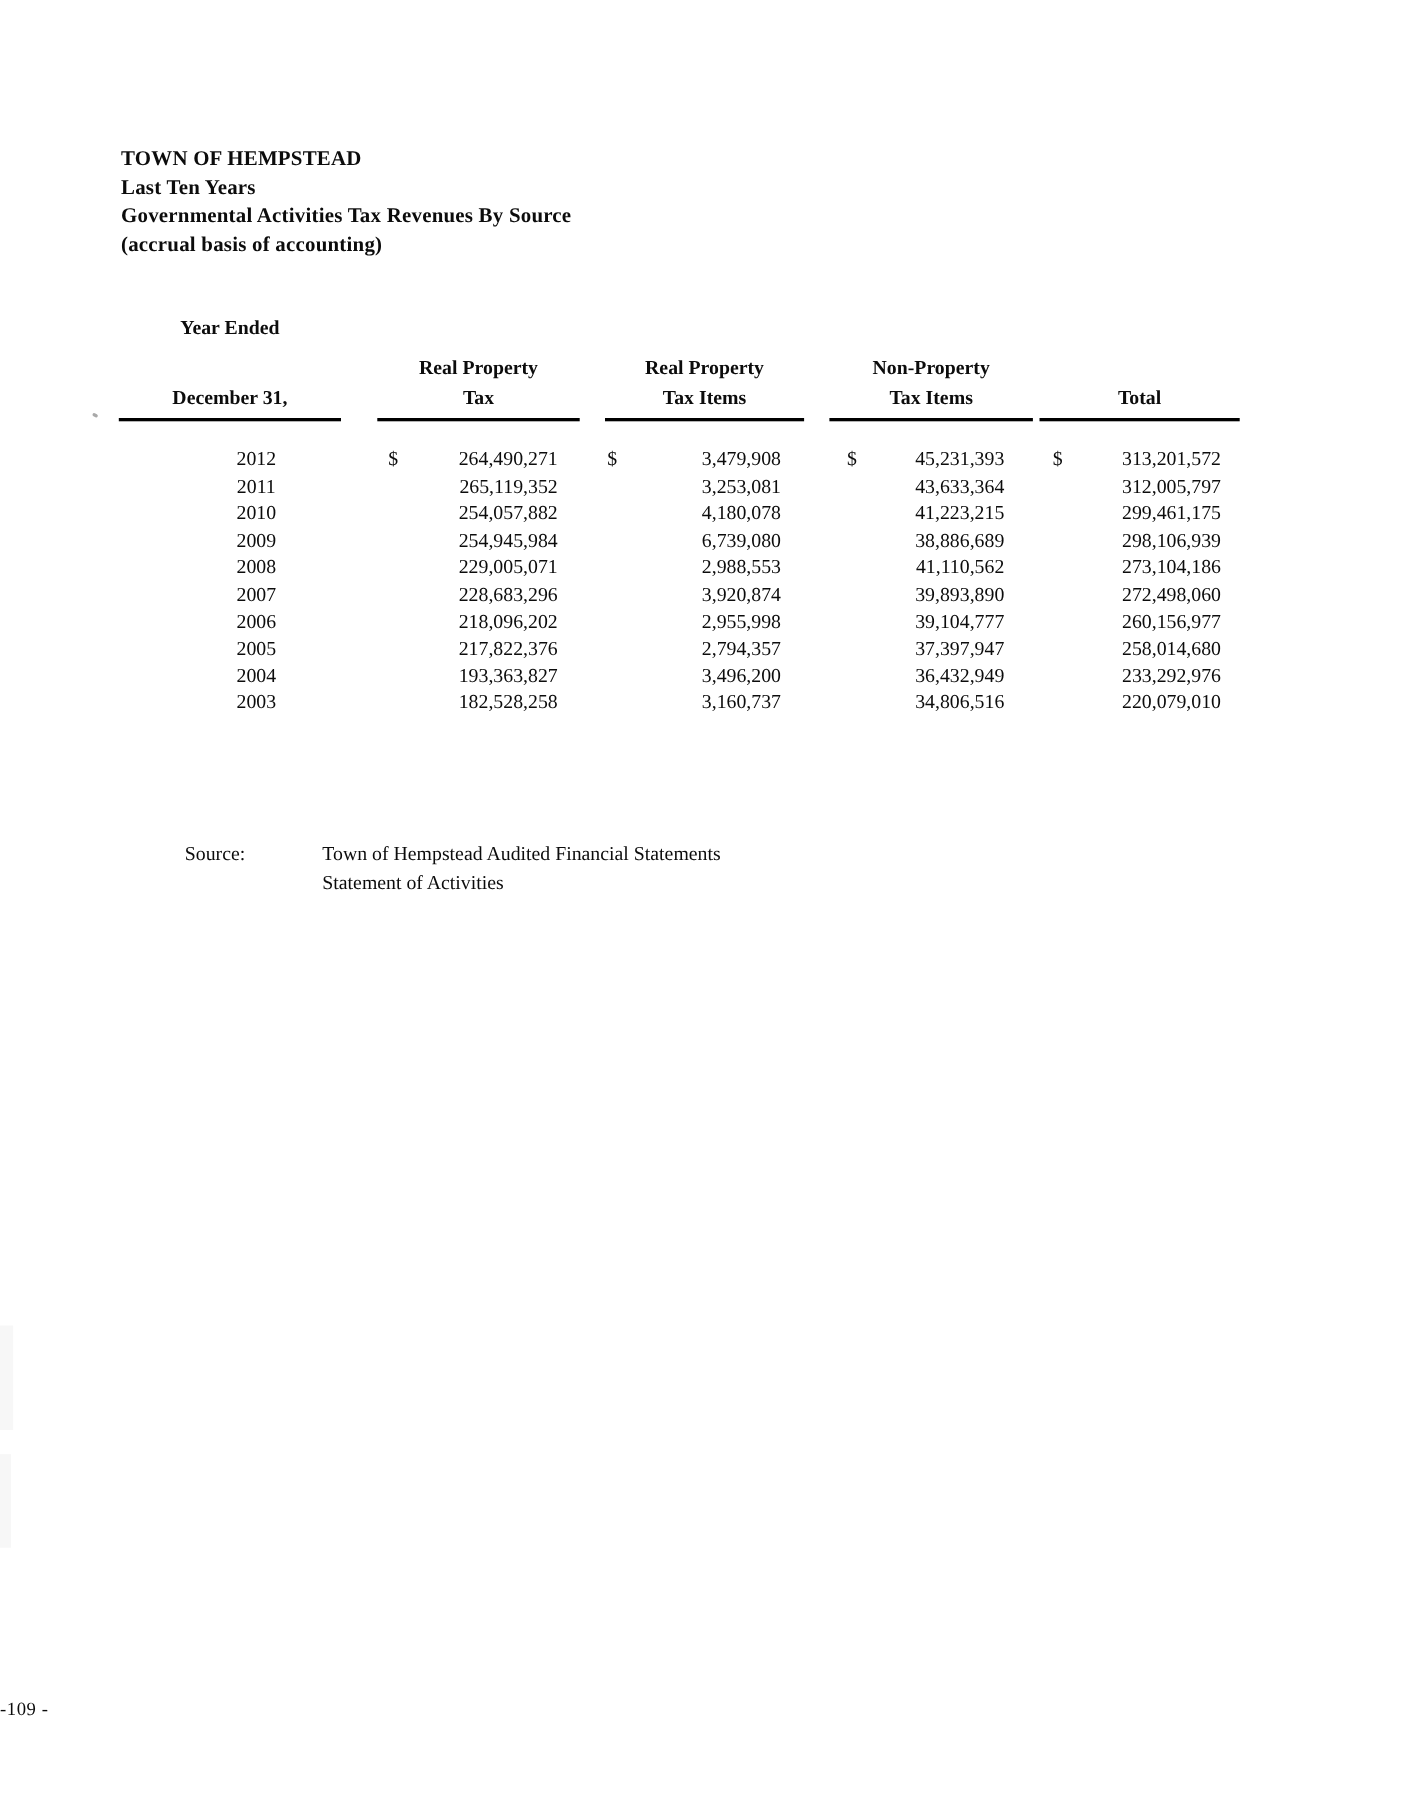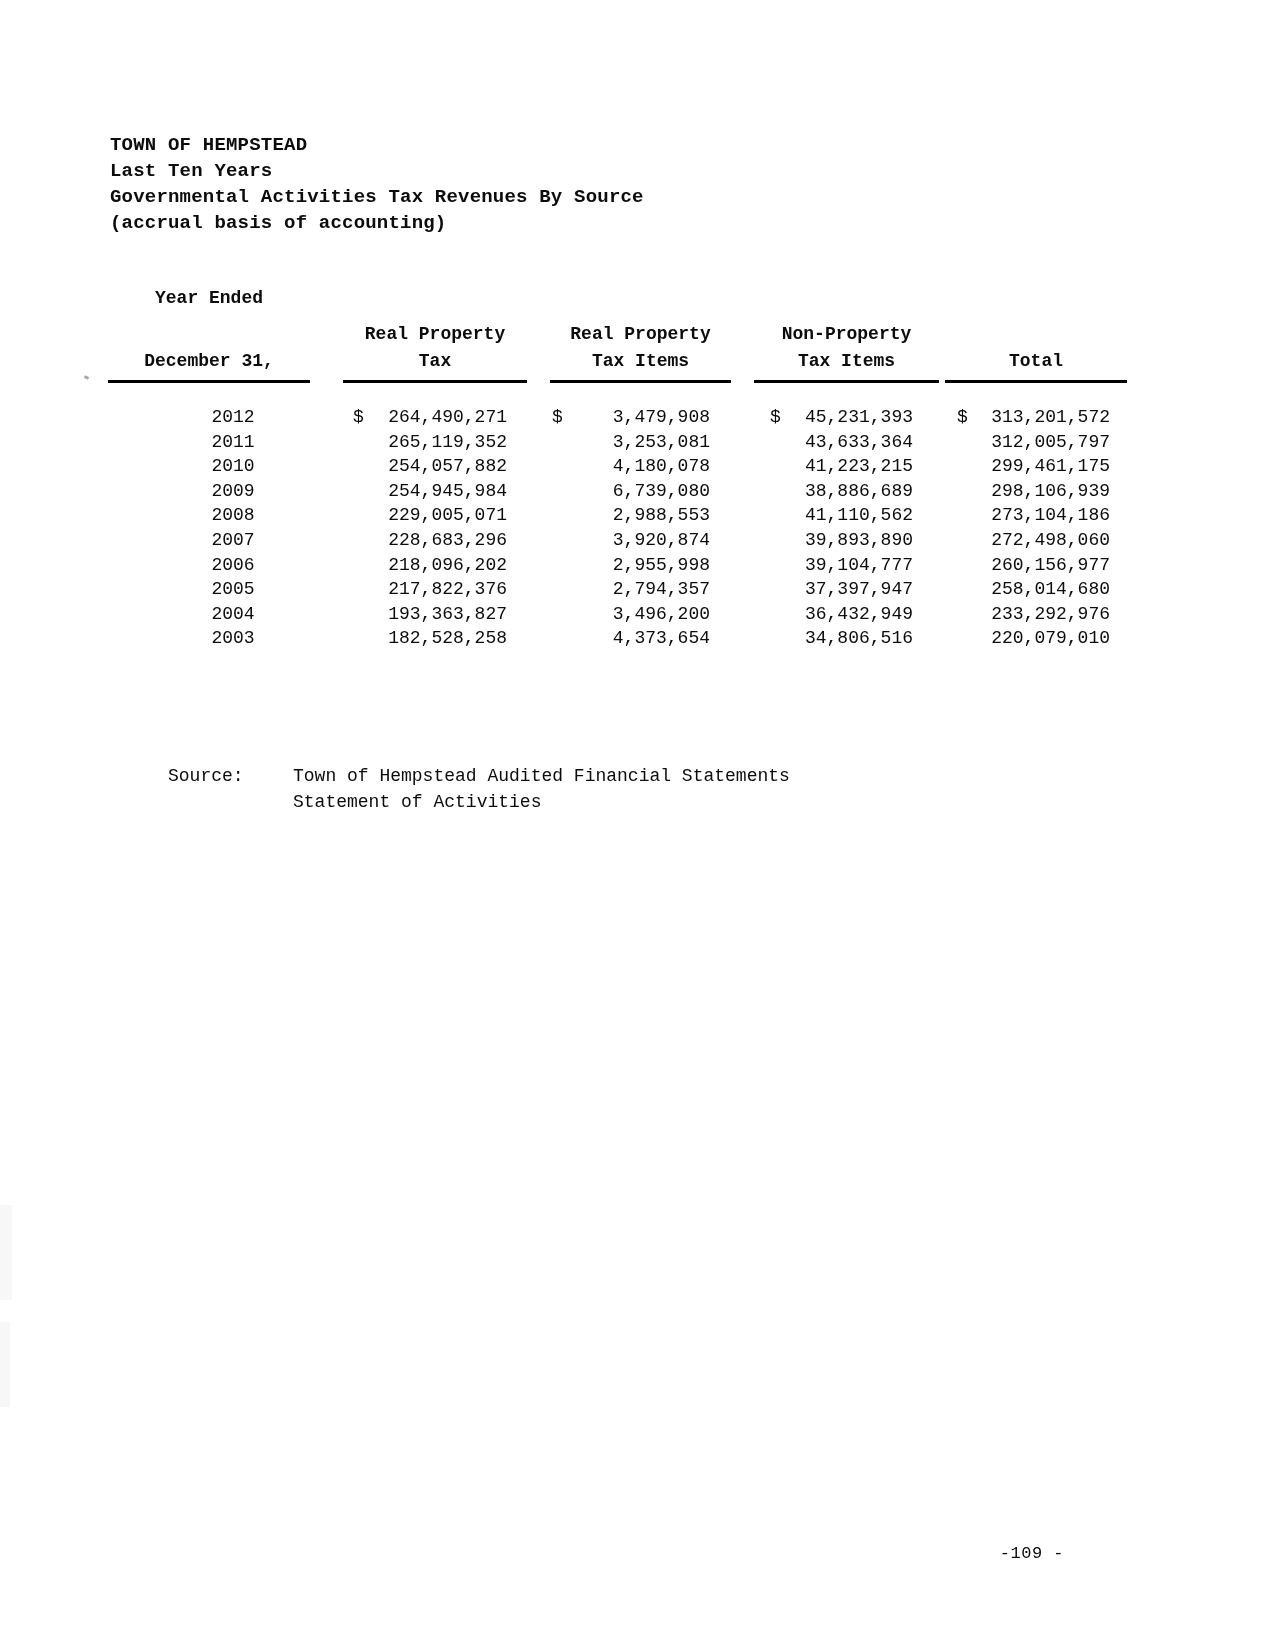--- a/index.html
+++ b/index.html
@@ -2,21 +2,21 @@
 <html><head>
 <meta charset="utf-8">
 <style>
   html, body { margin: 0; padding: 0; background: #e8e8e8; }
   .page {
     position: relative;
     width: 1275px;
     height: 1650px;
     margin: 0 auto;
     background: #ffffff;
-    font-family: Liberation Mono, monospace;
+    font-family: Liberation Serif, serif;
     color: #0c0c0c;
     overflow: hidden;
   }
 
   
   .title-block {
     position: absolute;
     left: 110px;
     top: 132px;
     font-size: 19px;
@@ -78,21 +78,21 @@
   }
   .source-label { width: 125px; }
   .source-lines { margin-left: 0; }
 
   
   .page-number {
     position: absolute;
     left: 0;
     top: 1544px;
     width: 1064px;
-    text-align: right;
+    text-align: left;
     font-size: 17px;
     letter-spacing: 0.5px;
   }
 
   
   .speck {
     position: absolute;
     left: 84px;
     top: 376px;
     width: 5px;
@@ -322,21 +322,21 @@
     </div>
 
     <div class="trow">
       <div class="c1 year-cell">2003</div>
       <div class="c2 money-cell m2">
         <span class="dollar"></span>
         <span class="val">182,528,258</span>
       </div>
       <div class="c3 money-cell m3">
         <span class="dollar"></span>
-        <span class="val">4,373,654</span>
+        <span class="val">3,160,737</span>
       </div>
       <div class="c4 money-cell m4">
         <span class="dollar"></span>
         <span class="val">34,806,516</span>
       </div>
       <div class="c5 money-cell m5">
         <span class="dollar"></span>
         <span class="val">220,079,010</span>
       </div>
     </div>

